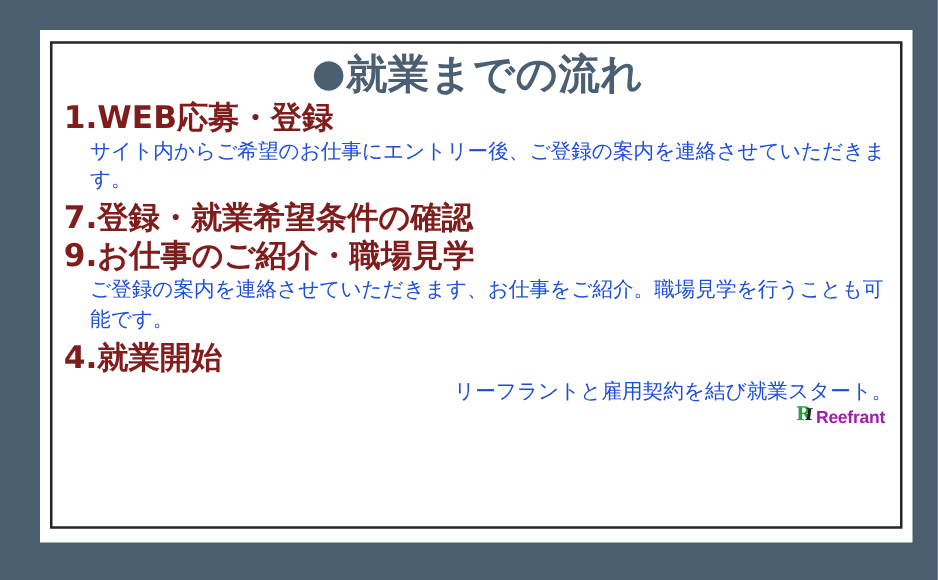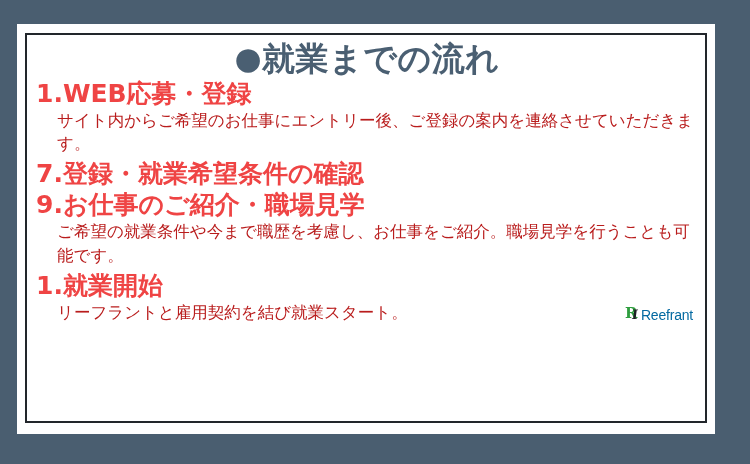--- a/index.html
+++ b/index.html
@@ -19,21 +19,21 @@
     position: relative;
     width: 750px;
     height: 464px;
     background: #4a5e70;
     box-sizing: border-box;
   }
 
   
   #paper {
     position: absolute;
-    left: 17px;
+    left: 32px;
     top: 24px;
     width: 698px;
     height: 410px;
     background: #ffffff;
     box-sizing: border-box;
   }
 
   
   #frame {
     position: absolute;
@@ -57,43 +57,44 @@
     white-space: nowrap;
   }
   #title .bullet {
     font-size: 31px;
     vertical-align: 1px;
   }
 
   .step { margin: 0; padding: 0; }
 
   .step-head {
-    color: #ef4444;
+    color: #7f1d1d;
     font-size: 25px;
     font-weight: bold;
     line-height: 1.24;
     white-space: nowrap;
     margin: 0;
     padding: 0 0 0 1px;
   }
 
   .step-body {
-    color: #b91c1c;
+    color: #1d4ed8;
     font-size: 16.5px;
     font-weight: normal;
     line-height: 1.42;
     margin: 0;
     padding: 0 0 3px 22px;
   }
 
   
   #step4-row {
     display: flex;
     align-items: flex-end;
     justify-content: space-between;
+    flex-direction: column;
   }
   #step4-body {
     padding-bottom: 0;
   }
 
   #logo {
     display: flex;
     align-items: center;
     gap: 1px;
     padding: 0 6px 2px 0;
@@ -121,22 +122,22 @@
     top: 1px;
     font-size: 13px;
     font-weight: bold;
     font-family: "DejaVu Serif", "Liberation Serif", serif;
     color: #1d2024;
     line-height: 1;
     transform: skewX(-8deg);
   }
   #logo-text {
     font-size: 14px;
-    font-weight: normal;
-    color: #0369a1;
+    font-weight: bold;
+    color: #a21caf;
     letter-spacing: -0.2px;
     font-family: "Liberation Sans", sans-serif;
   }
 </style>
 </head>
 <body>
 
 <div id="slide">
   <div id="paper">
     <div id="frame">
@@ -149,25 +150,25 @@
         <div class="step-head">1.WEB応募・登録</div>
         <div class="step-body">サイト内からご希望のお仕事にエントリー後、ご登録の案内を連絡させていただきます。</div>
       </div>
 
       <div class="step">
         <div class="step-head">7.登録・就業希望条件の確認</div>
       </div>
 
       <div class="step">
         <div class="step-head">9.お仕事のご紹介・職場見学</div>
-        <div class="step-body">ご希望の就業条件や今まで職歴を考慮し、お仕事をご紹介。職場見学を行うことも可能です。</div>
+        <div class="step-body">ご登録の案内を連絡させていただきます、お仕事をご紹介。職場見学を行うことも可能です。</div>
       </div>
 
       <div class="step">
-        <div class="step-head">1.就業開始</div>
+        <div class="step-head">4.就業開始</div>
         <div id="step4-row">
           <div class="step-body" id="step4-body">リーフラントと雇用契約を結び就業スタート。</div>
           <div id="logo">
             <span id="logo-mark">
               <span class="r-left">R</span>
               <span class="r-right">I</span>
             </span>
             <span id="logo-text">Reefrant</span>
           </div>
         </div>

